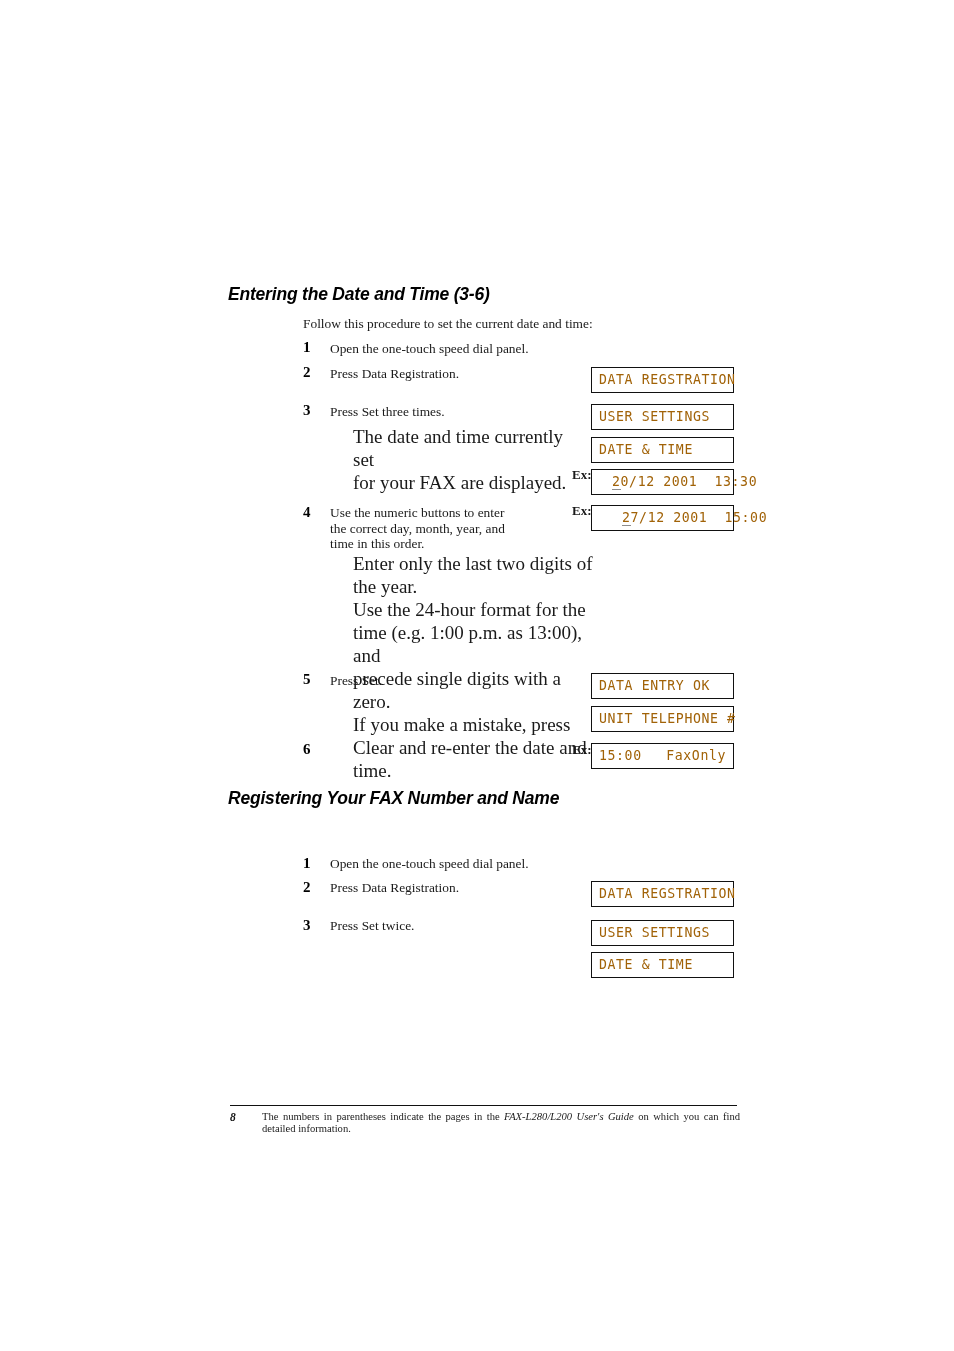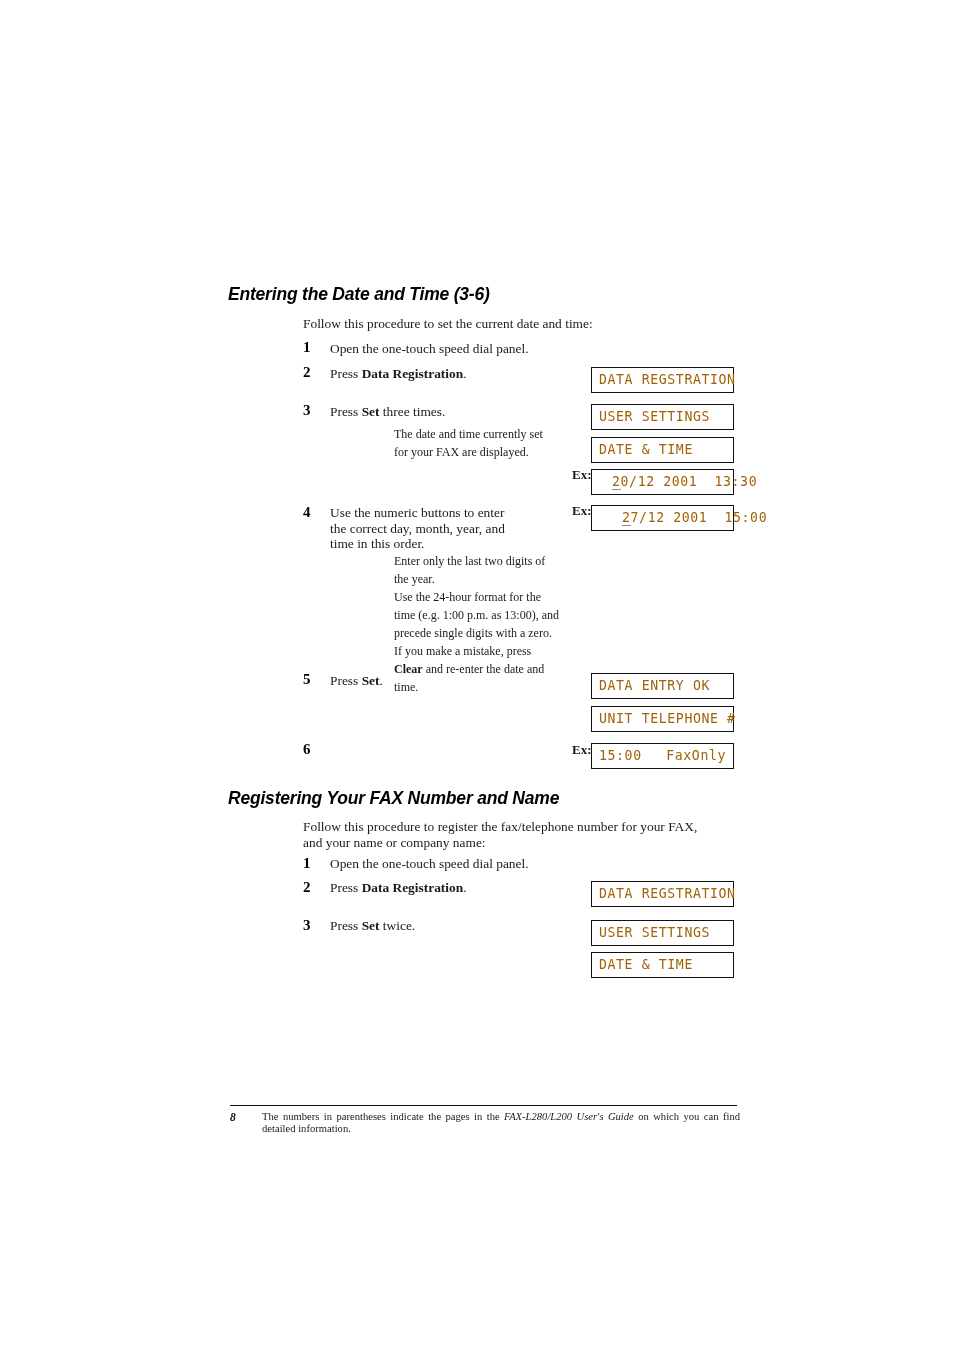--- a/index.html
+++ b/index.html
@@ -56,27 +56,26 @@
     position: absolute;
     font-family: "Liberation Serif", serif;
     font-size: 13.4px;
     line-height: 15.6px;
     color: #1a1a1a;
   }
 
   .sub-text {
     position: absolute;
     font-family: "Liberation Serif", serif;
-    font-size: 12px;
-    line-height: 18px;
-    color: #1a1a1a;
-    margin-left: 41px;
-  }
-
-  .b { font-weight: bold; text-align: center; }
+    font-size: 19px;
+    line-height: 23px;
+    color: #1a1a1a;
+  }
+
+  .b { font-weight: normal; text-align: center; }
   .i { font-style: italic; }
 
   
   .lcd {
     position: absolute;
     box-sizing: border-box;
     border: 1.6px solid #111111;
     background: #ffffff;
     height: 26px;
     width: 143px;
@@ -212,22 +211,20 @@
     <span class="lcd-text">UNIT TELEPHONE #</span>
   </div>
 
   <div class="ex-label" style="left:572px; top:741px;">Ex:</div>
   <div class="lcd" style="left:591px; top:742px;">
     <span class="lcd-text split"><span>15:00</span><span>FaxOnly</span></span>
   </div>
 
   <div class="section-heading" style="left:228px; top:787px;">Registering Your FAX Number and Name</div>
 
-  <div class="intro" style="left:303px; top:818px; width:440px; white-space:pre-line;">Follow this procedure to register the fax/telephone number for your FAX,
-and your name or company name:</div>
 
   <div class="step-num" style="left:303px; top:854px;">1</div>
   <div class="step-text" style="left:330px; top:855px; width:280px;">Open the one-touch speed dial panel.</div>
 
   <div class="step-num" style="left:303px; top:878px;">2</div>
   <div class="step-text" style="left:330px; top:879px; width:280px;"><span>Press </span><span class="b">Data Registration</span><span>.</span></div>
 
   <div class="step-num" style="left:303px; top:916px;">3</div>
   <div class="step-text" style="left:330px; top:917px; width:280px;"><span>Press </span><span class="b">Set</span><span> twice.</span></div>
 

